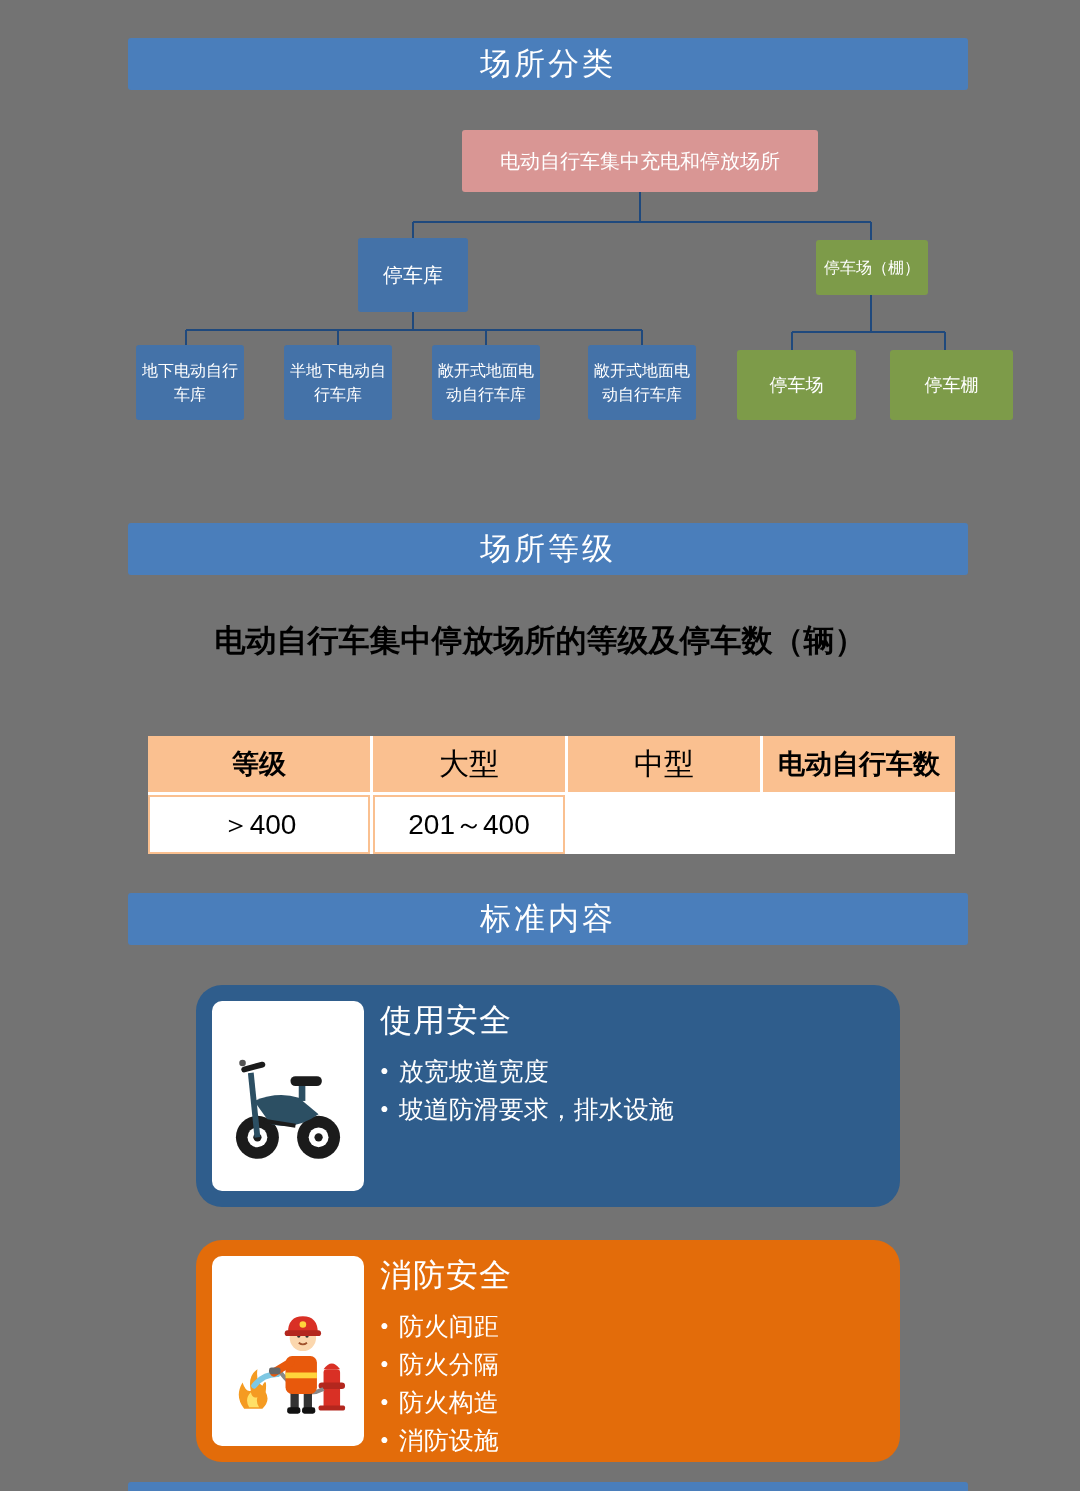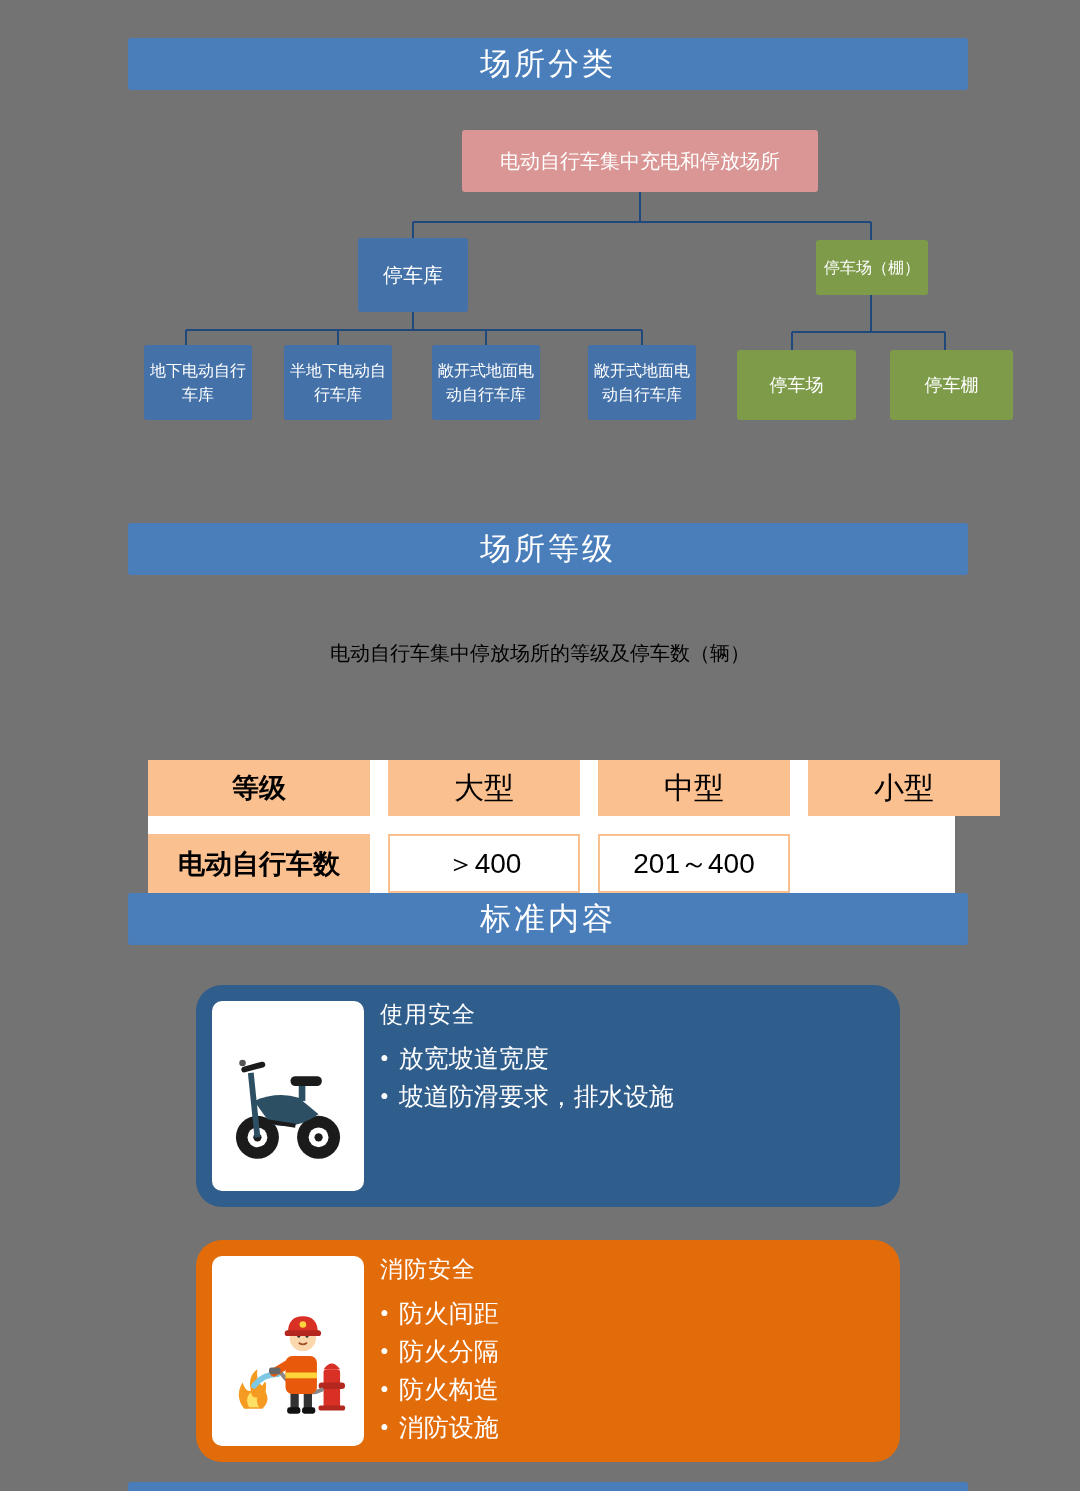--- a/index.html
+++ b/index.html
@@ -19,42 +19,42 @@
   .node{position:absolute;display:flex;align-items:center;justify-content:center;text-align:center;
         color:#fff;border-radius:3px;padding:4px 5px;line-height:1.45}
   .node.blue{background:var(--node-blue)}
   .node.pink{background:var(--node-pink)}
   .node.green{background:var(--node-green)}
   .root{left:462px;top:130px;width:356px;height:62px;font-size:20px}
   .branch-garage{left:358px;top:238px;width:110px;height:74px;font-size:20px}
   .branch-lot{left:816px;top:240px;width:112px;height:55px;font-size:16px;white-space:nowrap}
   .leaf{top:345px;width:108px;height:75px;font-size:16px}
   .leaf.g{top:350px;height:70px;font-size:18px}
-  #leaf1{left:144px} #leaf2{left:284px} #leaf3{left:432px} #leaf4{left:588px}
+  #leaf1{left:136px} #leaf2{left:284px} #leaf3{left:432px} #leaf4{left:588px}
   #gleaf1{left:737px;width:119px} #gleaf2{left:890px;width:123px}
 
-  .table-title{position:absolute;top:640px;left:0;width:100%;text-align:center;
-               font-family:"Liberation Sans",sans-serif;font-weight:400;font-size:20px;color:#000}
+  .table-title{position:absolute;top:620px;left:0;width:100%;text-align:center;
+               font-family:"Liberation Sans",sans-serif;font-weight:700;font-size:31px;color:#000}
 
-  .grade-table{position:absolute;left:148px;top:760px;width:807px;display:grid;
-               grid-template-columns:222px 192px 192px 192px;grid-template-rows:56px 59px;gap:18px;background:#fff}
+  .grade-table{position:absolute;left:148px;top:736px;width:807px;display:grid;
+               grid-template-columns:222px 192px 192px 192px;grid-template-rows:56px 59px;gap:3px;background:#fff}
   .cell{display:flex;align-items:center;justify-content:center}
   .cell.head{background:var(--table-peach)}
   .cell.bold{font-family:"Liberation Sans",sans-serif;font-weight:700;font-size:27px}
   .cell.serif{font-size:30px}
   .cell.value{background:#fff;border:2px solid var(--table-peach);
               font-family:"Liberation Sans",sans-serif;font-size:28px}
 
   .card{position:absolute;left:196px;width:704px;height:222px;border-radius:26px;color:#fff}
   #card-use{top:985px;background:var(--card-blue)}
   #card-fire{top:1240px;background:var(--card-orange)}
   .card-img{position:absolute;left:16px;top:16px;width:152px;height:190px;background:#fff;
             border-radius:10px;display:flex;align-items:center;justify-content:center;overflow:hidden}
   .card-body{margin-left:184px;padding:14px 24px 0 0}
-  .card-title{font-size:23px;letter-spacing:1px}
+  .card-title{font-size:32px;letter-spacing:1px}
   .card-list{list-style:none;margin-top:10px}
   .card-list li{font-size:25px;line-height:38px}
   .card-list li::before{content:"•";margin-right:10px}
 </style>
 </head>
 <body>
 
 <div class="page">
 
   <div class="band" style="top:38px">
@@ -79,21 +79,20 @@
   <div class="band" style="top:523px">
     <span>场所等级</span>
   </div>
 
   <div class="table-title">电动自行车集中停放场所的等级及停车数（辆）</div>
 
   <div class="grade-table">
     <div class="cell head bold">等级</div>
     <div class="cell head serif">大型</div>
     <div class="cell head serif">中型</div>
-    <div class="cell head serif">小型</div>
     <div class="cell head bold">电动自行车数</div>
     <div class="cell value">＞400</div>
     <div class="cell value">201～400</div>
   </div>
 
   <div class="band" style="top:893px">
     <span>标准内容</span>
   </div>
 
   <div class="card" id="card-use">

